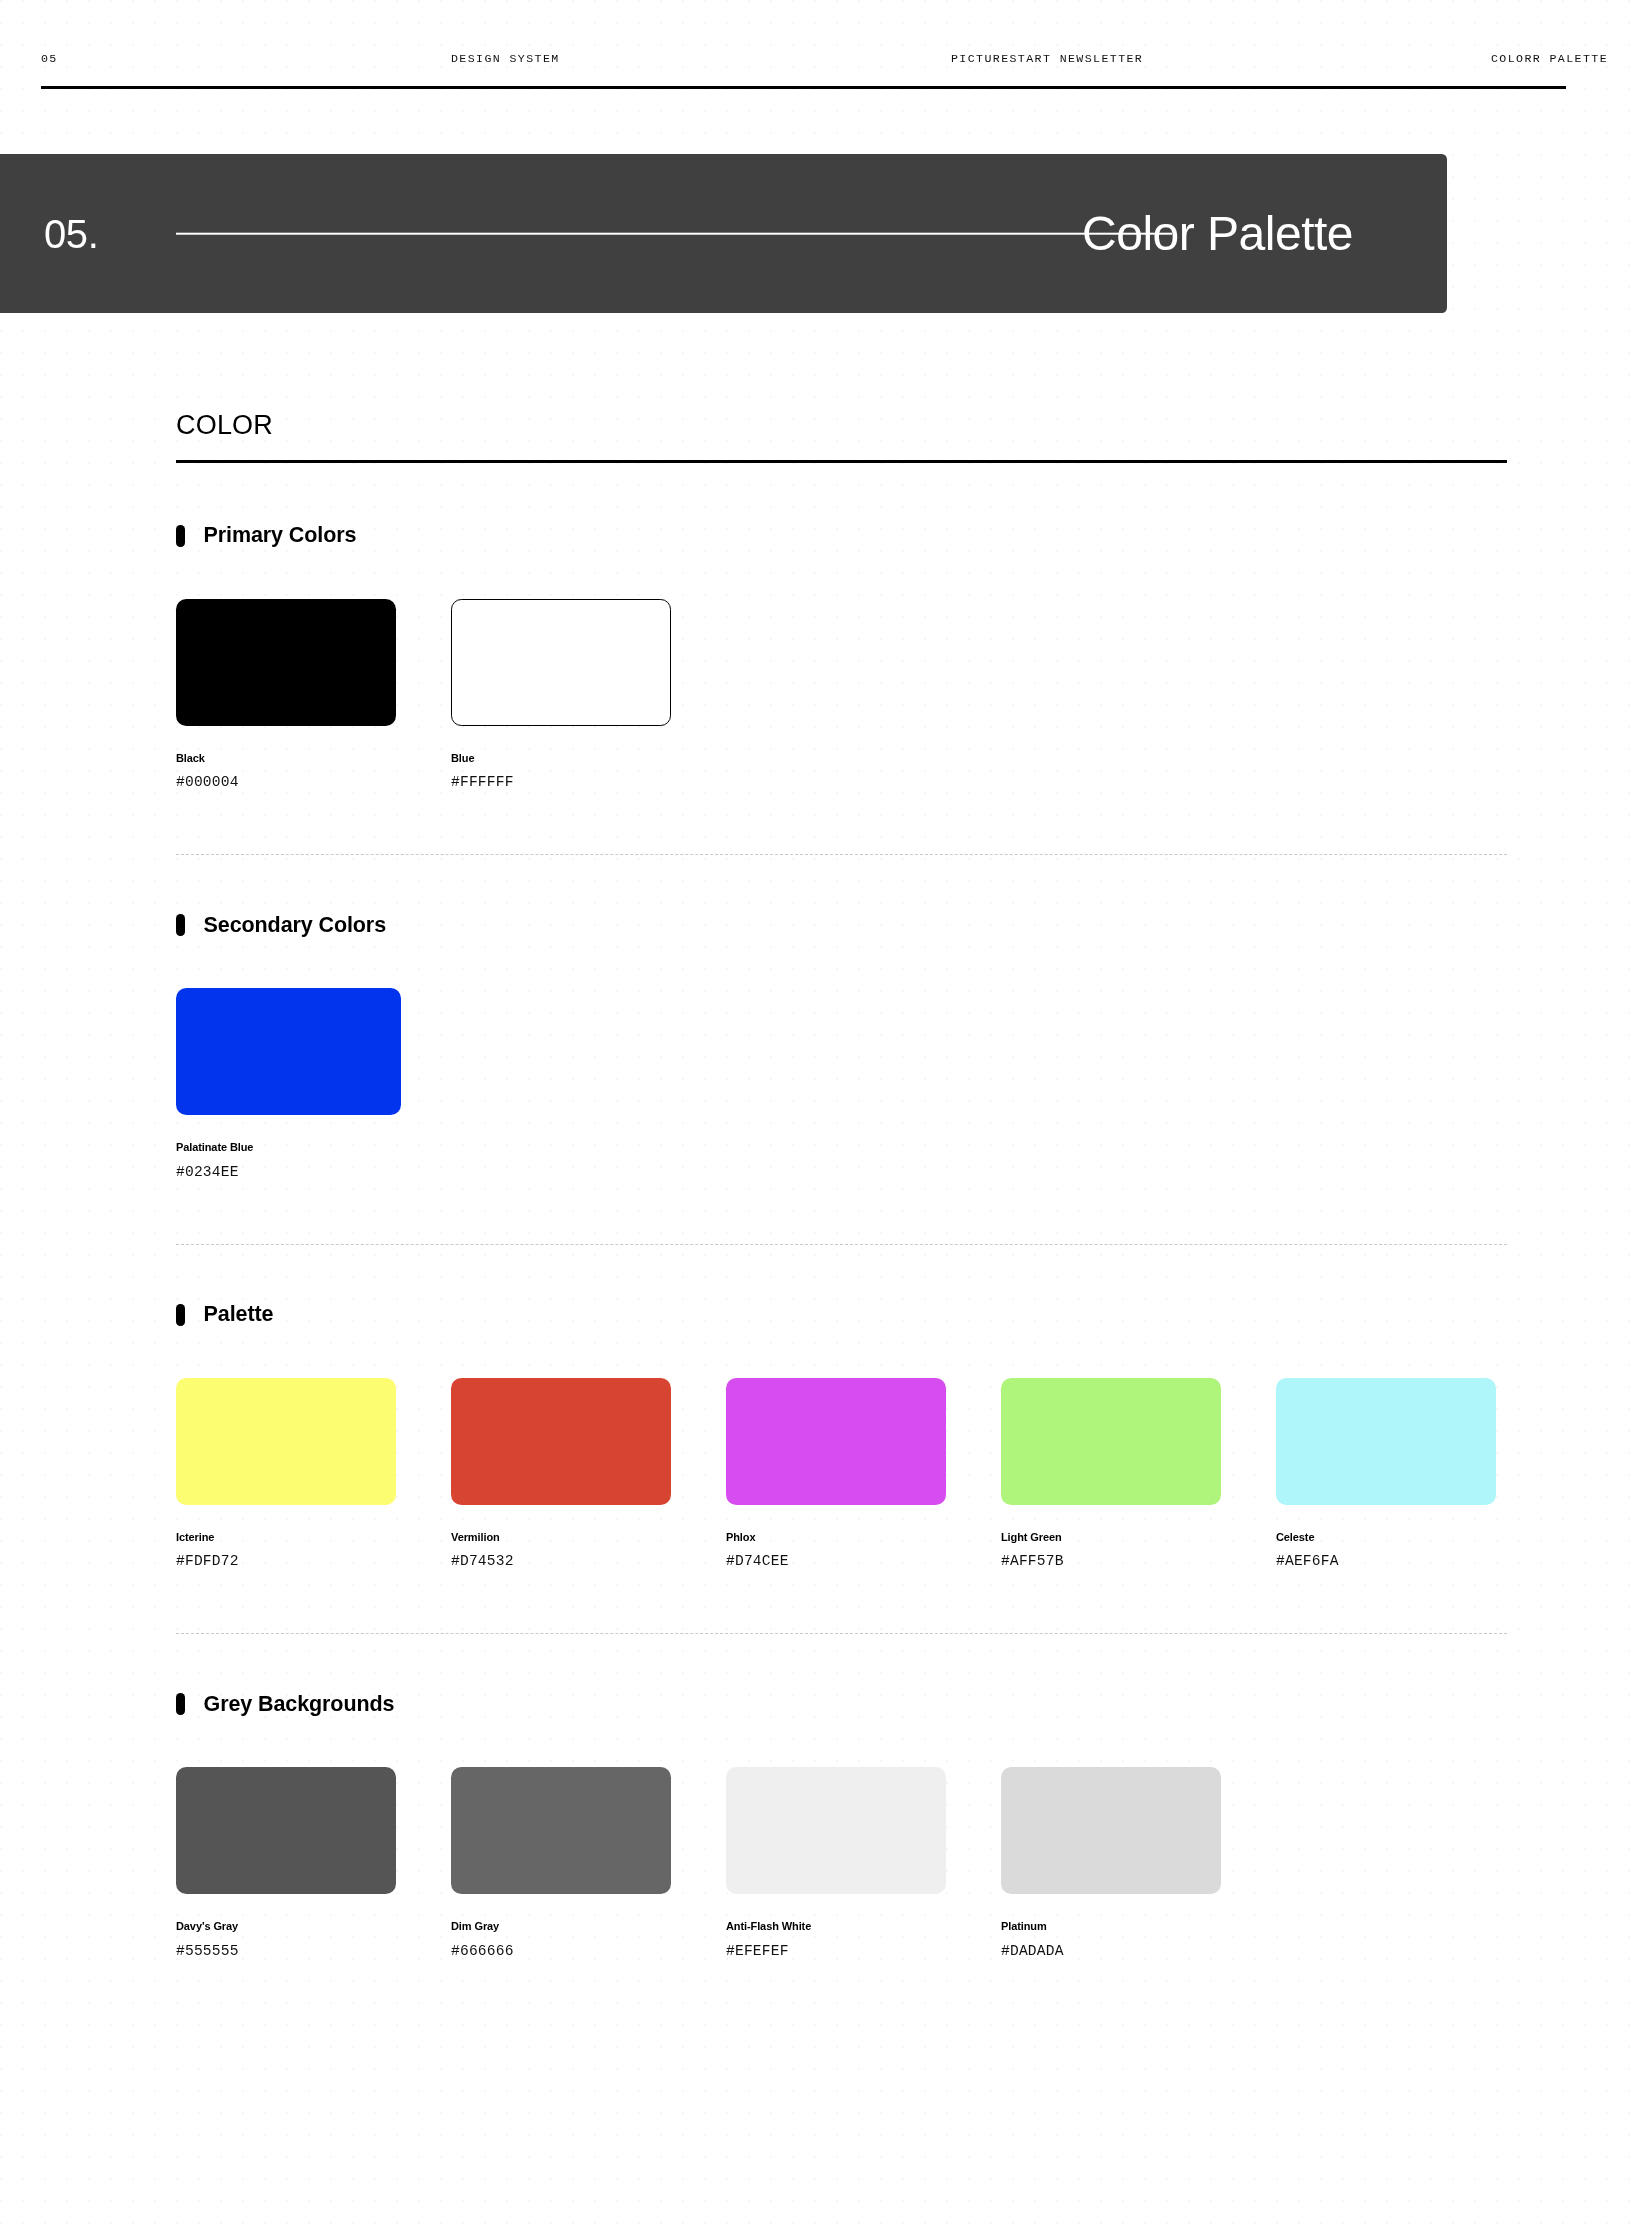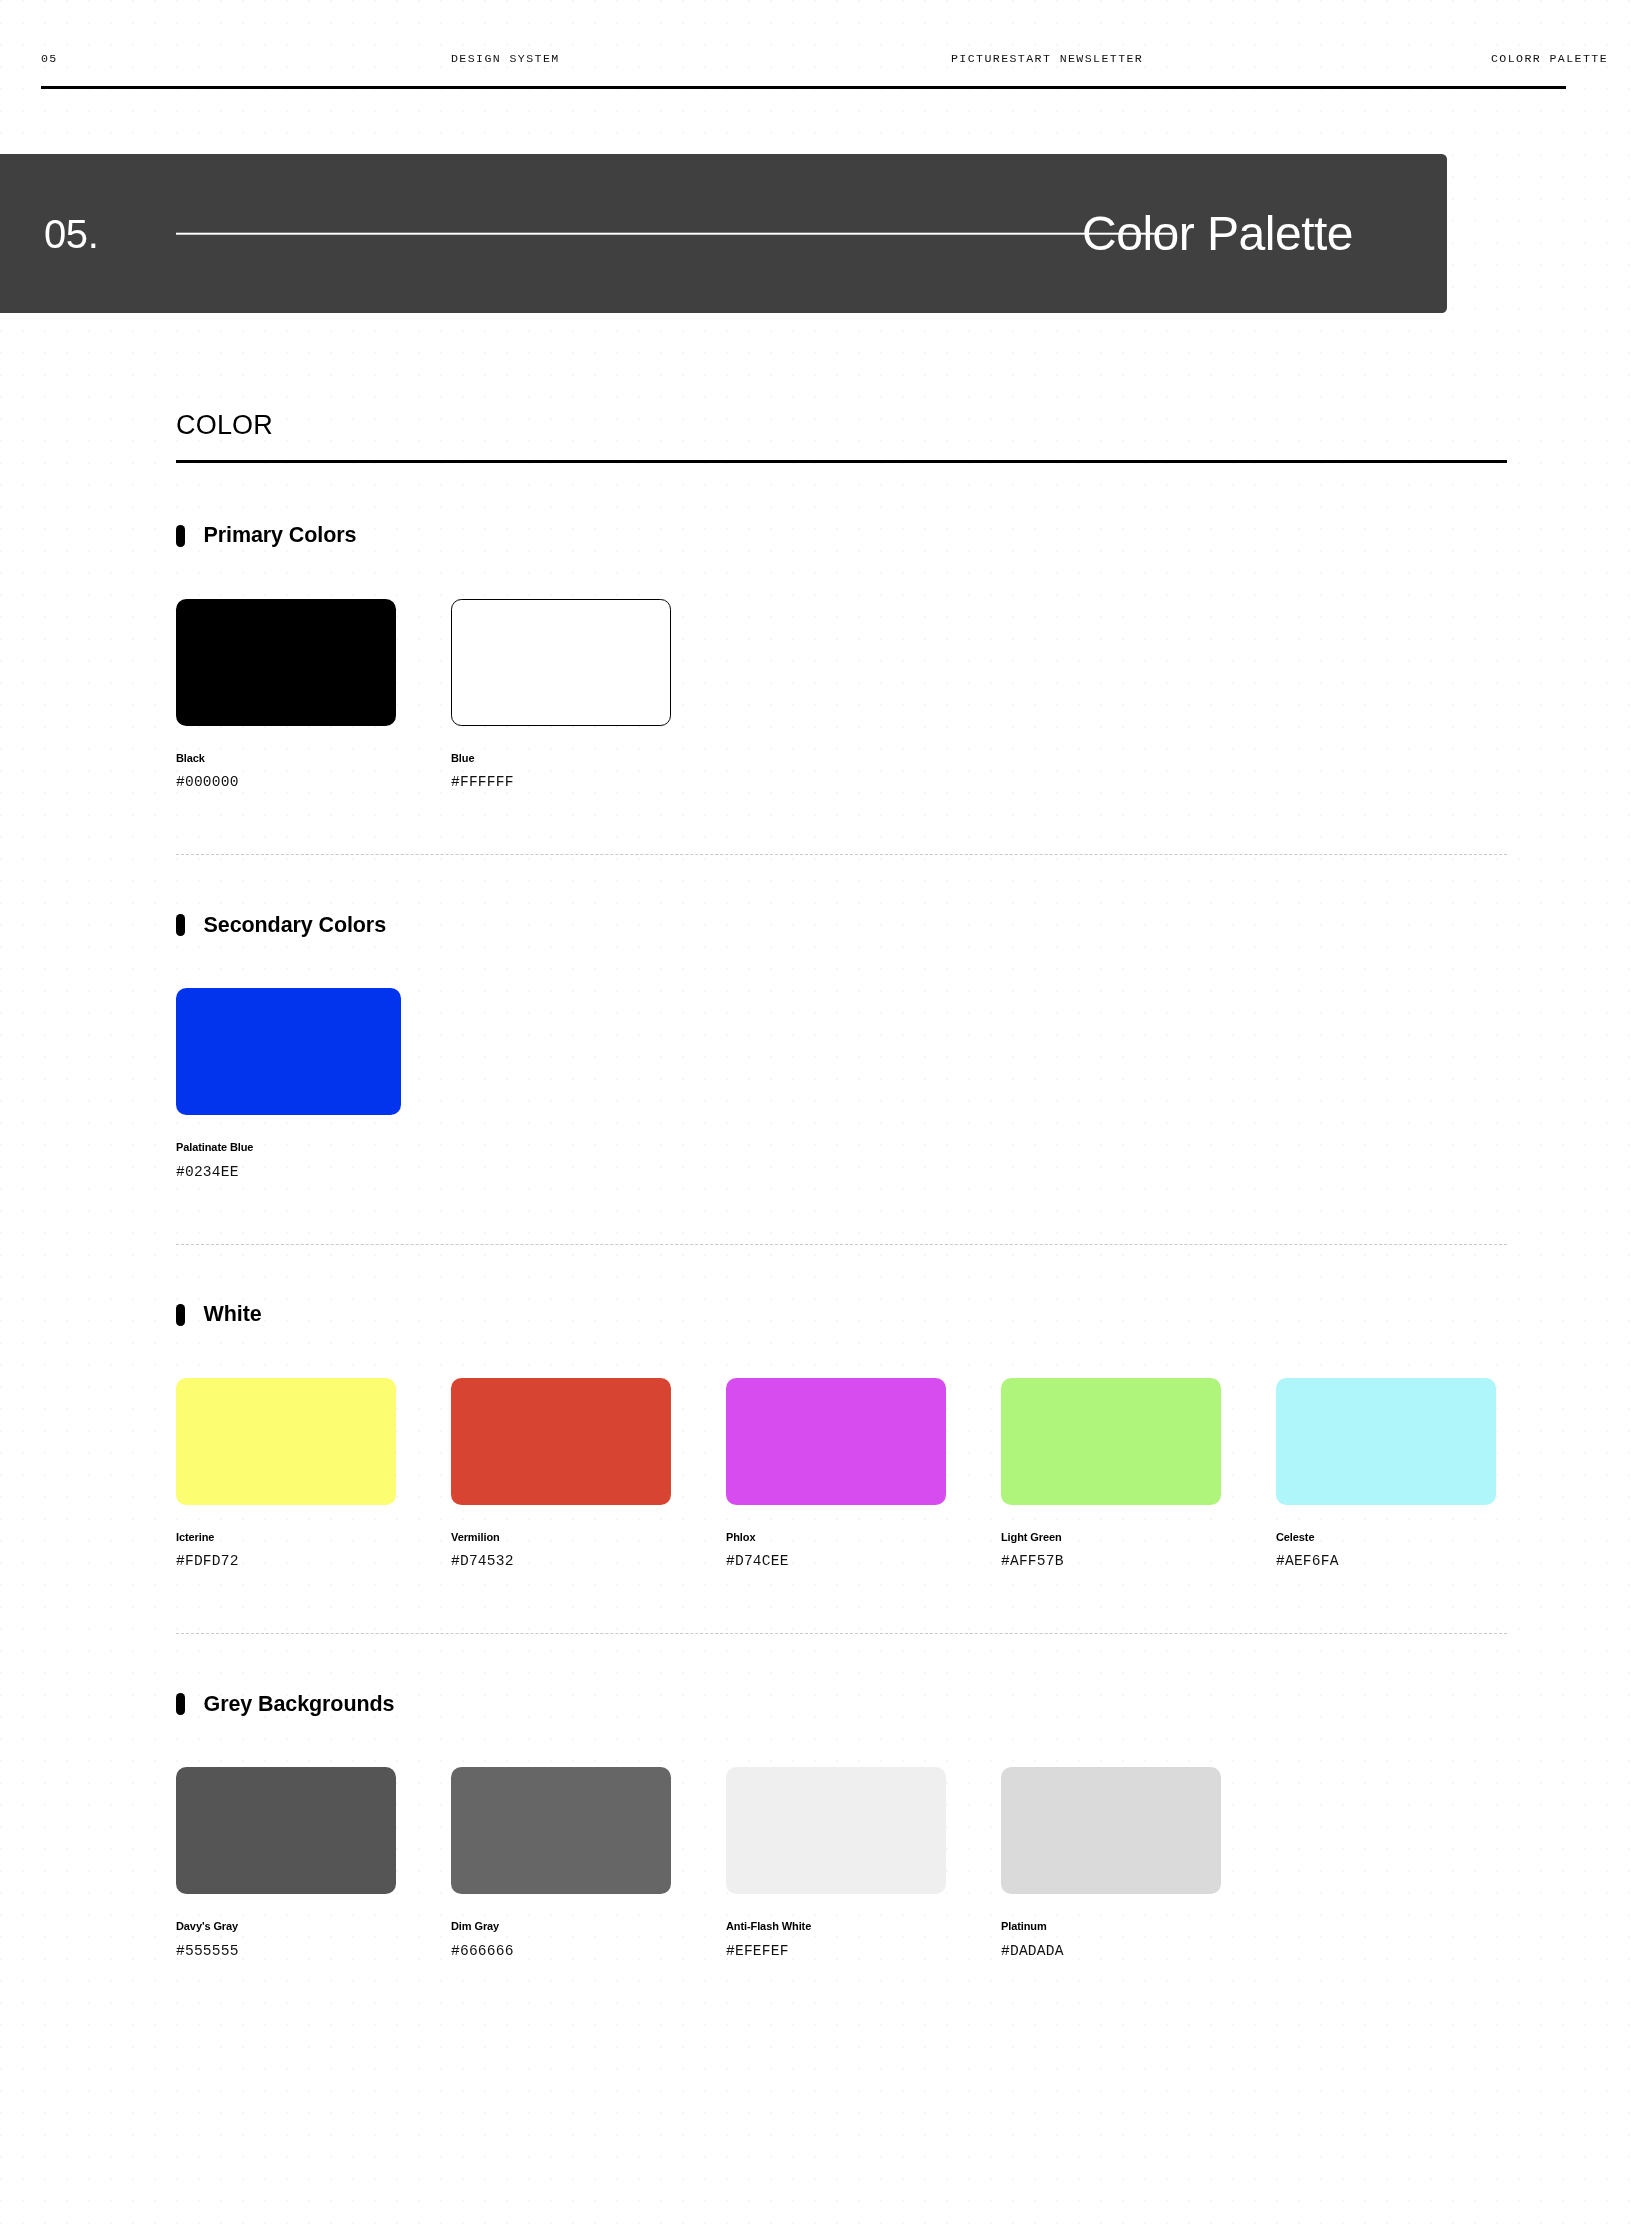--- a/index.html
+++ b/index.html
@@ -210,21 +210,21 @@
   <div id="groups">
       <div class="group primary">
         <div class="group-head">
           <span class="pill"></span>
           <span class="group-title">Primary Colors</span>
         </div>
         <div class="swatches">
           <div class="swatch">
             <div class="chip" style="background: rgb(0, 0, 0);"></div>
             <div class="chip-name">Black</div>
-            <div class="chip-hex">#000000</div>
+            <div class="chip-hex">#000004</div>
           </div>
           <div class="swatch">
             <div class="chip bordered" style="background: rgb(255, 255, 255);"></div>
             <div class="chip-name">Blue</div>
             <div class="chip-hex">#FFFFFF</div>
           </div>
         </div>
       </div>
       <div class="divider"></div>
       <div class="group secondary">
@@ -237,21 +237,21 @@
             <div class="chip" style="background: rgb(2, 52, 238);"></div>
             <div class="chip-name">Palatinate Blue</div>
             <div class="chip-hex">#0234EE</div>
           </div>
         </div>
       </div>
       <div class="divider"></div>
       <div class="group accent">
         <div class="group-head">
           <span class="pill"></span>
-          <span class="group-title">White</span>
+          <span class="group-title">Palette</span>
         </div>
         <div class="swatches">
           <div class="swatch">
             <div class="chip" style="background: rgb(253, 253, 114);"></div>
             <div class="chip-name">Icterine</div>
             <div class="chip-hex">#FDFD72</div>
           </div>
           <div class="swatch">
             <div class="chip" style="background: rgb(215, 69, 50);"></div>
             <div class="chip-name">Vermilion</div>

